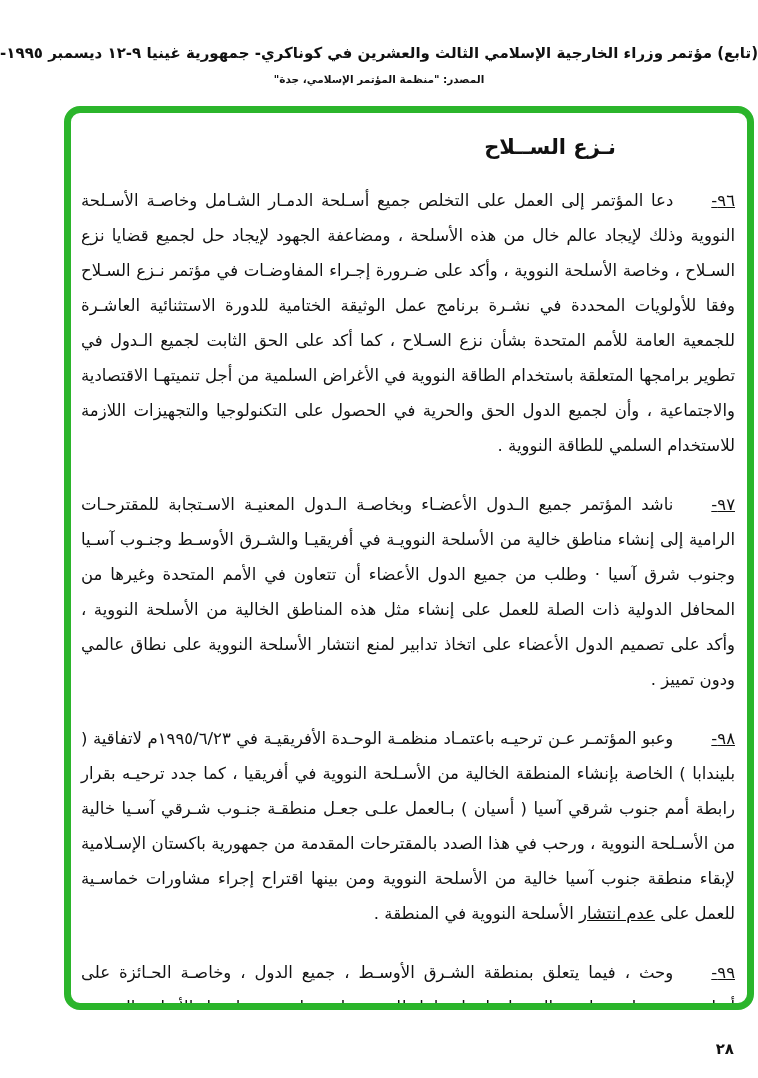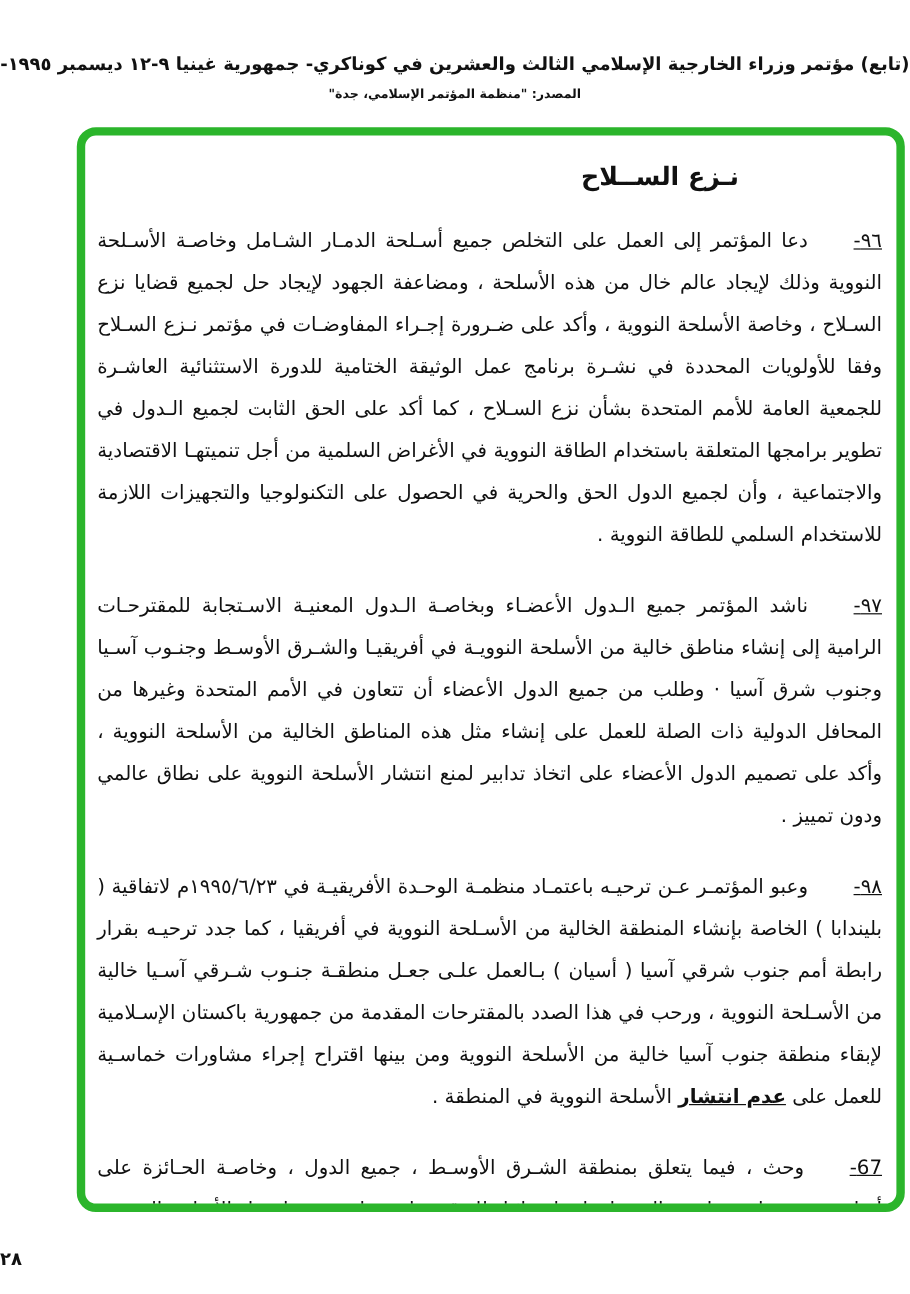--- a/index.html
+++ b/index.html
@@ -40,39 +40,39 @@
   }
   .para {
     direction:rtl;
     text-align:justify;
     font-size:16.5px;
     line-height:35px;
     margin:0 0 24px 0;
   }
   .pnum { margin-left:38px;text-decoration:underline; }
   b.run { font-weight:normal; }
-  .u { text-decoration:underline;font-weight:bold; }
+  .u { text-decoration:underline; }
   .page-num {
     position:absolute; top:1040px; left:0; right:24px;
-    text-align:left;
+    text-align:right;
     font-size:15px; font-weight:bold;
     direction:rtl;
   }
 </style>
 </head>
 <body>
 
 <div class="header">
   <div class="header-line1">(تابع) مؤتمر وزراء الخارجية الإسلامي الثالث والعشرين في كوناكري- جمهورية غينيا ٩-١٢ ديسمبر ١٩٩٥-البيان الختامي</div>
   <div class="header-line2">المصدر: "منظمة المؤتمر الإسلامي، جدة"</div>
 </div>
 
 <div class="frame" style="border-color: rgb(43, 181, 43);">
   <div class="doc-title">نـزع الســلاح</div>
   <div>
       <p class="para"><span class="pnum">٩٦-</span><b class="run">دعا</b><span class="run"> المؤتمر إلى العمل على التخلص جميع أسـلحة الدمـار الشـامل وخاصـة الأسـلحة النووية وذلك لإيجاد عالم خال من هذه الأسلحة ، ومضاعفة الجهود لإيجاد حل لجميع قضايا نزع السـلاح ، وخاصة الأسلحة النووية ، </span><b class="run">وأكد</b><span class="run"> على ضـرورة إجـراء المفاوضـات في مؤتمر نـزع السـلاح وفقا للأولويات المحددة في نشـرة برنامج عمل الوثيقة الختامية للدورة الاستثنائية العاشـرة للجمعية العامة للأمم المتحدة بشأن نزع السـلاح ، كما </span><b class="run">أكد</b><span class="run"> على الحق الثابت لجميع الـدول في تطوير برامجها المتعلقة باستخدام الطاقة النووية في الأغراض السلمية من أجل تنميتهـا الاقتصادية والاجتماعية ، وأن لجميع الدول الحق والحرية في الحصول على التكنولوجيا والتجهيزات اللازمة للاستخدام السلمي للطاقة النووية .</span></p>
       <p class="para"><span class="pnum">٩٧-</span><b class="run">ناشد</b><span class="run"> المؤتمر جميع الـدول الأعضـاء وبخاصـة الـدول المعنيـة الاسـتجابة للمقترحـات الرامية إلى إنشاء مناطق خالية من الأسلحة النوويـة في أفريقيـا والشـرق الأوسـط وجنـوب آسـيا وجنوب شرق آسيا · </span><b class="run">وطلب</b><span class="run"> من جميع الدول الأعضاء أن تتعاون في الأمم المتحدة وغيرها من المحافل الدولية ذات الصلة للعمل على إنشاء مثل هذه المناطق الخالية من الأسلحة النووية ، وأكد على تصميم الدول الأعضاء على اتخاذ تدابير لمنع انتشار الأسلحة النووية على نطاق عالمي ودون تمييز .</span></p>
       <p class="para"><span class="pnum">٩٨-</span><b class="run">وعبو</b><span class="run"> المؤتمـر عـن ترحيـه باعتمـاد منظمـة الوحـدة الأفريقيـة في ١٩٩٥/٦/٢٣م لاتفاقية ( بليندابا ) الخاصة بإنشاء المنطقة الخالية من الأسـلحة النووية في أفريقيا ، </span><b class="run">كما جدد</b><span class="run"> ترحيـه بقرار رابطة أمم جنوب شرقي آسيا ( أسيان ) بـالعمل علـى جعـل منطقـة جنـوب شـرقي آسـيا خالية من الأسـلحة النووية ، </span><b class="run">ورحب</b><span class="run"> في هذا الصدد بالمقترحات المقدمة من جمهورية باكستان الإسـلامية لإبقاء منطقة جنوب آسيا خالية من الأسلحة النووية ومن بينها اقتراح إجراء مشاورات خماسـية للعمل على </span><span class="run u">عدم انتشار</span><span class="run"> الأسلحة النووية في المنطقة .</span></p>
-      <p class="para"><span class="pnum">67-</span><b class="run">وحث</b><span class="run"> ، فيما يتعلق بمنطقة الشـرق الأوسـط ، جميع الدول ، وخاصـة الحـائزة على أسلحة نووية على ممارسة الضغط على إسرائيل للتوقيع على معاهدة منع انتشار الأسلحة النووية،</span></p>
+      <p class="para"><span class="pnum">٩٩-</span><b class="run">وحث</b><span class="run"> ، فيما يتعلق بمنطقة الشـرق الأوسـط ، جميع الدول ، وخاصـة الحـائزة على أسلحة نووية على ممارسة الضغط على إسرائيل للتوقيع على معاهدة منع انتشار الأسلحة النووية،</span></p>
     </div>
 </div>
 
 <div class="page-num">٢٨</div>
 
 </body></html>

